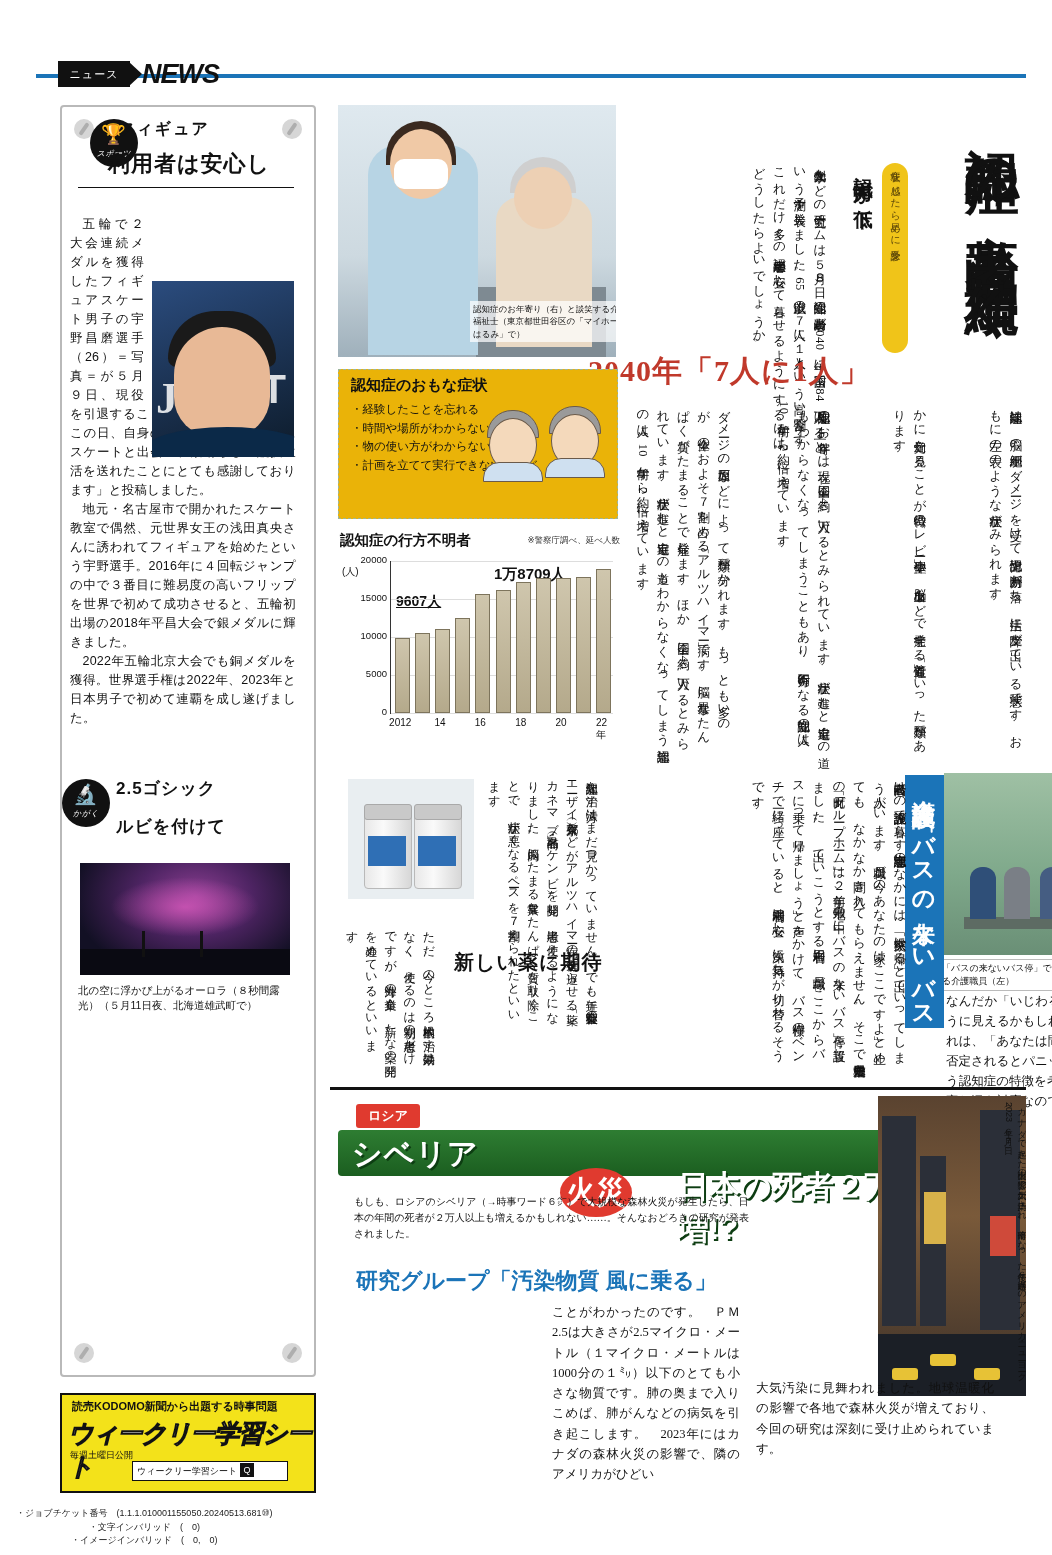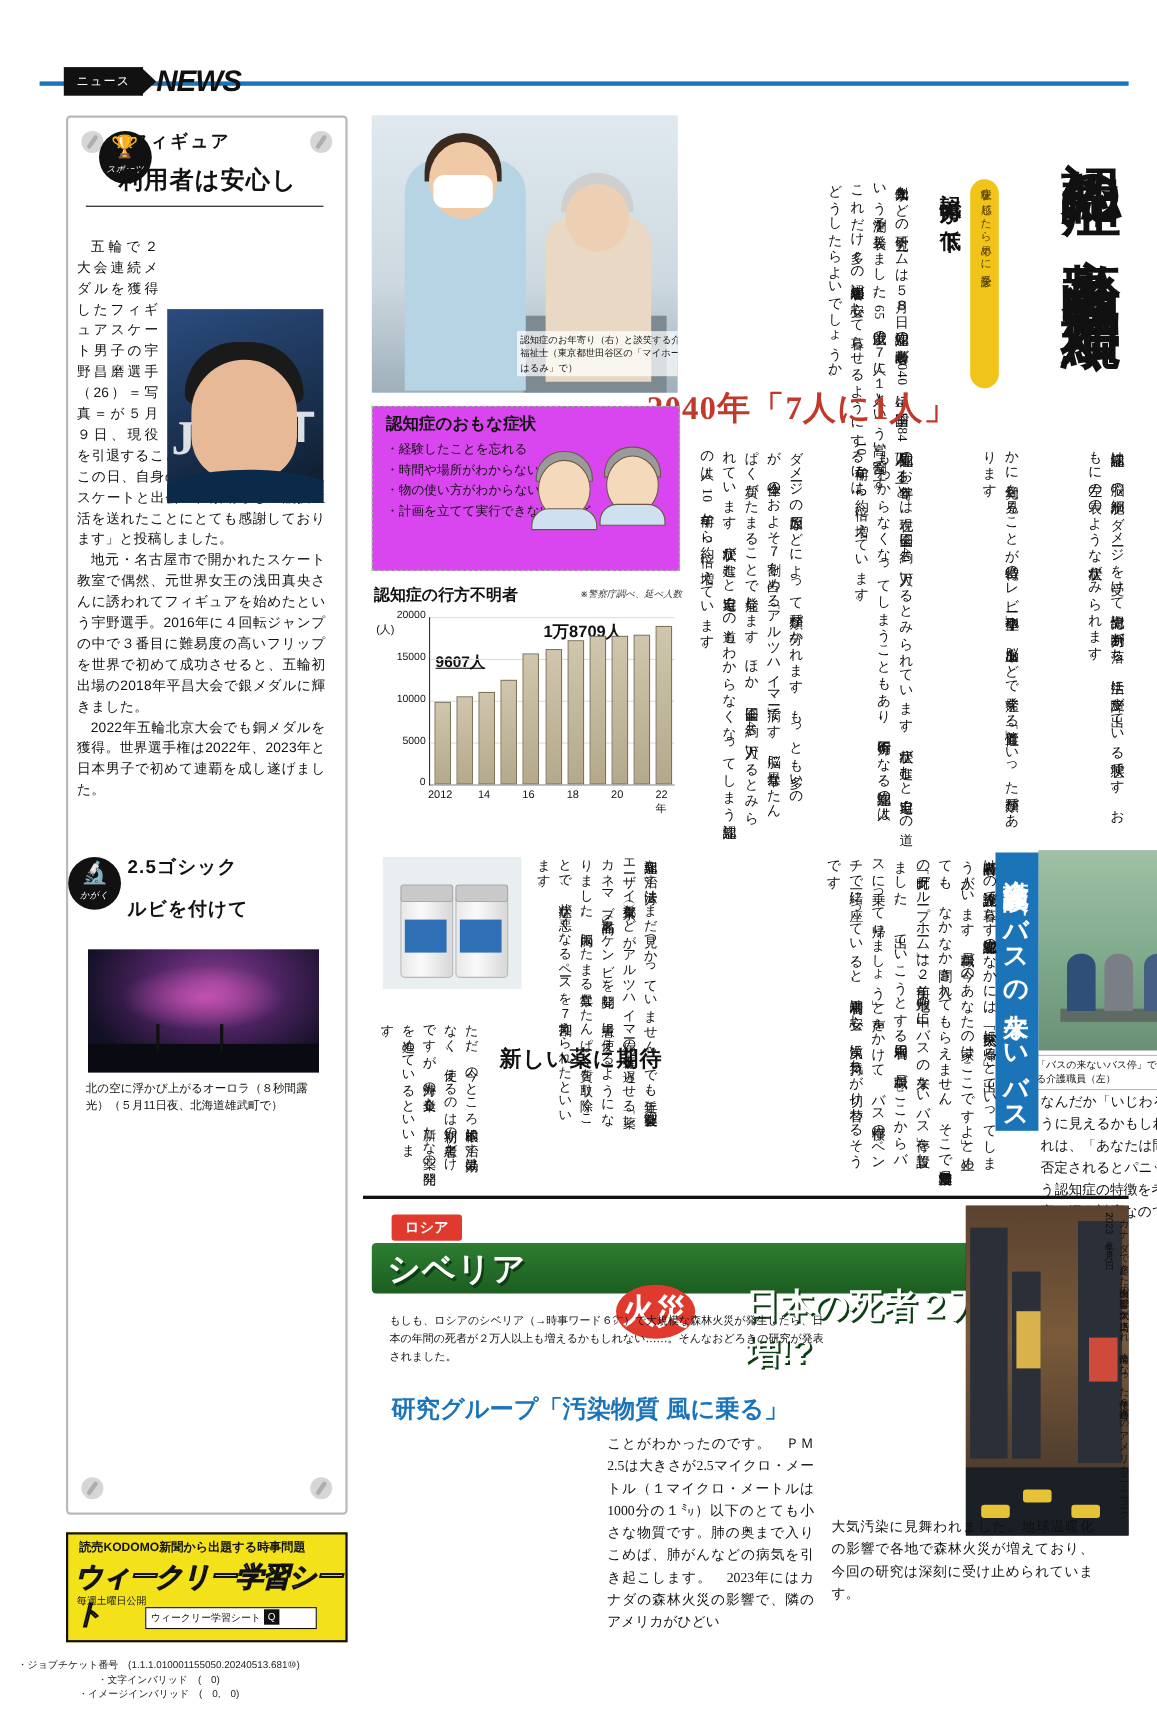--- a/index.html
+++ b/index.html
@@ -75,33 +75,33 @@
   .photo-care .nhead{position:absolute;left:52px;top:24px;width:62px;height:70px;border-radius:50%;background:#f0c9a6;}
   .photo-care .nhair{position:absolute;left:48px;top:16px;width:70px;height:44px;border-radius:35px 35px 0 0;background:#3a2a20;}
   .photo-care .mask{position:absolute;left:56px;top:54px;width:54px;height:30px;border-radius:10px;background:#fff;}
   .photo-care .elder{position:absolute;right:24px;top:92px;width:96px;height:150px;background:#e9d9c4;border-radius:24px 24px 0 0;}
   .photo-care .ehead{position:absolute;right:44px;top:62px;width:58px;height:62px;border-radius:50%;background:#edd0b4;}
   .photo-care .ehair{position:absolute;right:40px;top:52px;width:66px;height:36px;border-radius:33px 33px 0 0;background:#cfcfcf;}
   .photo-care .chair{position:absolute;right:10px;bottom:0;width:130px;height:70px;background:#7e8a92;}
   .cap-care{position:absolute;left:132px;top:196px;width:160px;font-size:8.5px;line-height:1.45;color:#111;
      background:rgba(255,255,255,.72);padding:2px 3px;}
 
-  .sym-box{position:absolute;left:8px;top:268px;width:278px;height:148px;background:#d946ef;border:1px dashed #9db59a;}
+  .sym-box{position:absolute;left:8px;top:268px;width:278px;height:148px;background:#eab308;border:1px dashed #9db59a;}
   .sym-title{position:absolute;left:12px;top:6px;font-size:15px;font-weight:bold;}
   .sym-list{position:absolute;left:12px;top:30px;width:190px;font-size:11.5px;line-height:1.62;}
   .sym-face{position:absolute;right:8px;top:26px;width:66px;height:82px;}
   .sym-face2{position:absolute;right:74px;top:30px;width:62px;height:78px;}
   .headshape{position:absolute;left:8px;top:18px;width:46px;height:52px;border-radius:50%;background:#f4d9bb;border:1px solid #6a5a4a;}
   .hairshape{position:absolute;left:6px;top:10px;width:50px;height:26px;border-radius:25px 25px 0 0;background:#9a9a9a;border:1px solid #6a5a4a;}
   .bodyshape{position:absolute;left:2px;top:62px;width:58px;height:18px;border-radius:16px 16px 0 0;background:#cfe0f0;border:1px solid #6a5a4a;}
 
   
   .chart-box{position:absolute;left:4px;top:430px;width:290px;height:230px;}
   .chart-title{position:absolute;left:6px;top:0;font-size:14.5px;font-weight:bold;}
-  .chart-legend{position:absolute;right:4px;top:4px;font-size:8.5px;color:#333;font-style:italic;}
+  .chart-legend{position:absolute;right:4px;top:4px;font-size:8.5px;color:#333;}
   .chart-unit{position:absolute;left:8px;top:34px;font-size:10px;}
   .plot{position:absolute;left:56px;top:30px;width:222px;height:152px;border-left:1px solid #333;border-bottom:1px solid #333;}
   .bar{position:absolute;bottom:0;width:13px;background:linear-gradient(180deg,#cfc6ad,#b4a98b);border:1px solid #7d745c;}
   .ytick{position:absolute;left:-44px;font-size:9.5px;width:40px;text-align:right;}
   .gl{position:absolute;left:0;width:100%;height:1px;background:#ddd;}
   .xlab{position:absolute;top:156px;font-size:10px;}
   .anno1{position:absolute;left:62px;top:62px;font-size:14px;font-weight:bold;text-decoration:underline;}
   .anno2{position:absolute;left:160px;top:34px;font-size:15px;font-weight:bold;}
 
   

